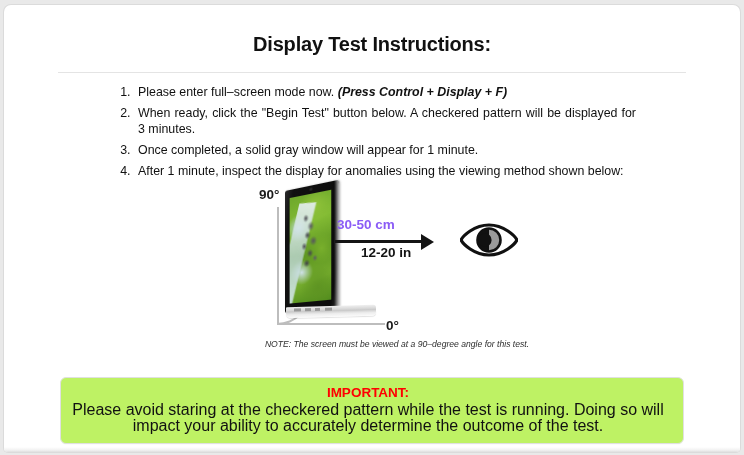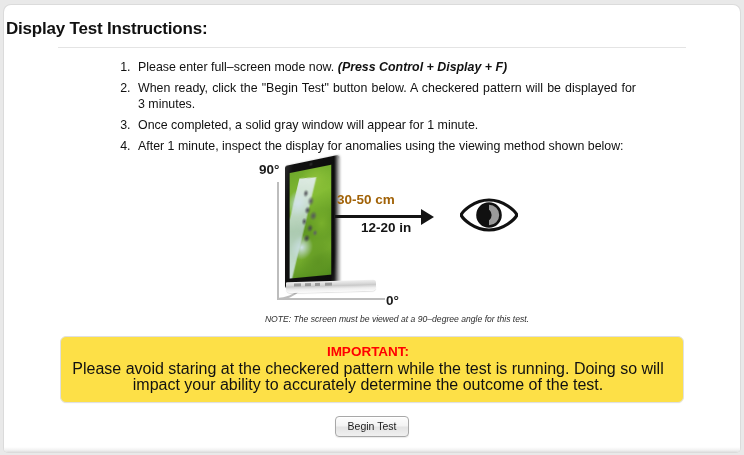--- a/index.html
+++ b/index.html
@@ -35,24 +35,24 @@
   }
   #content {
     position: relative;
     width: 736px;
     height: 447px;
     padding: 0;
   }
 
   
   .page-title {
-    margin: 2px;
+    margin: 16px;
     padding: 12px 0 0 0;
-    text-align: left;
-    font-size: 17px;
+    text-align: center;
+    font-size: 20px;
     font-weight: bold;
     letter-spacing: -0.2px;
     color: #111;
     font-family: "Liberation Sans", "DejaVu Sans", sans-serif;
   }
   .title-rule {
     height: 1px;
     background: #e4e4e4;
     margin: 8px 54px 0 54px;
     border: 0;
@@ -263,21 +263,21 @@
     left: 88px;
     top: 30px;
     width: 118px;
     height: 54px;
   }
   .dist-top {
     position: absolute;
     left: 2px; top: 0;
     font-size: 13.5px;
     font-weight: bold;
-    color: #a16207;
+    color: #8b5cf6;
     white-space: nowrap;
   }
   .dist-bottom {
     position: absolute;
     left: 2px; top: 28px;
     font-size: 13.5px;
     font-weight: bold;
     color: #141414;
     white-space: nowrap;
     padding-left: 24px;
@@ -316,24 +316,24 @@
     top: 152px;
     text-align: center;
     font-size: 8.6px;
     font-style: italic;
     color: #2d2d2d;
   }
 
   
   .important-box {
     position: relative;
-    margin: 4px 56px 0 56px;
+    margin: 20px 56px 0 56px;
     border: 1px solid #e0e0e0;
     border-radius: 6px;
-    background: #fde047;
+    background: #bef264;
     padding: 7px 16px 9px 8px;
     box-shadow: 0 1px 1px rgba(0,0,0,0.02);
   }
   .important-title {
     text-align: center;
     color: #ff0000;
     font-weight: bold;
     font-size: 13.5px;
     margin: 0 0 2px 0;
   }

